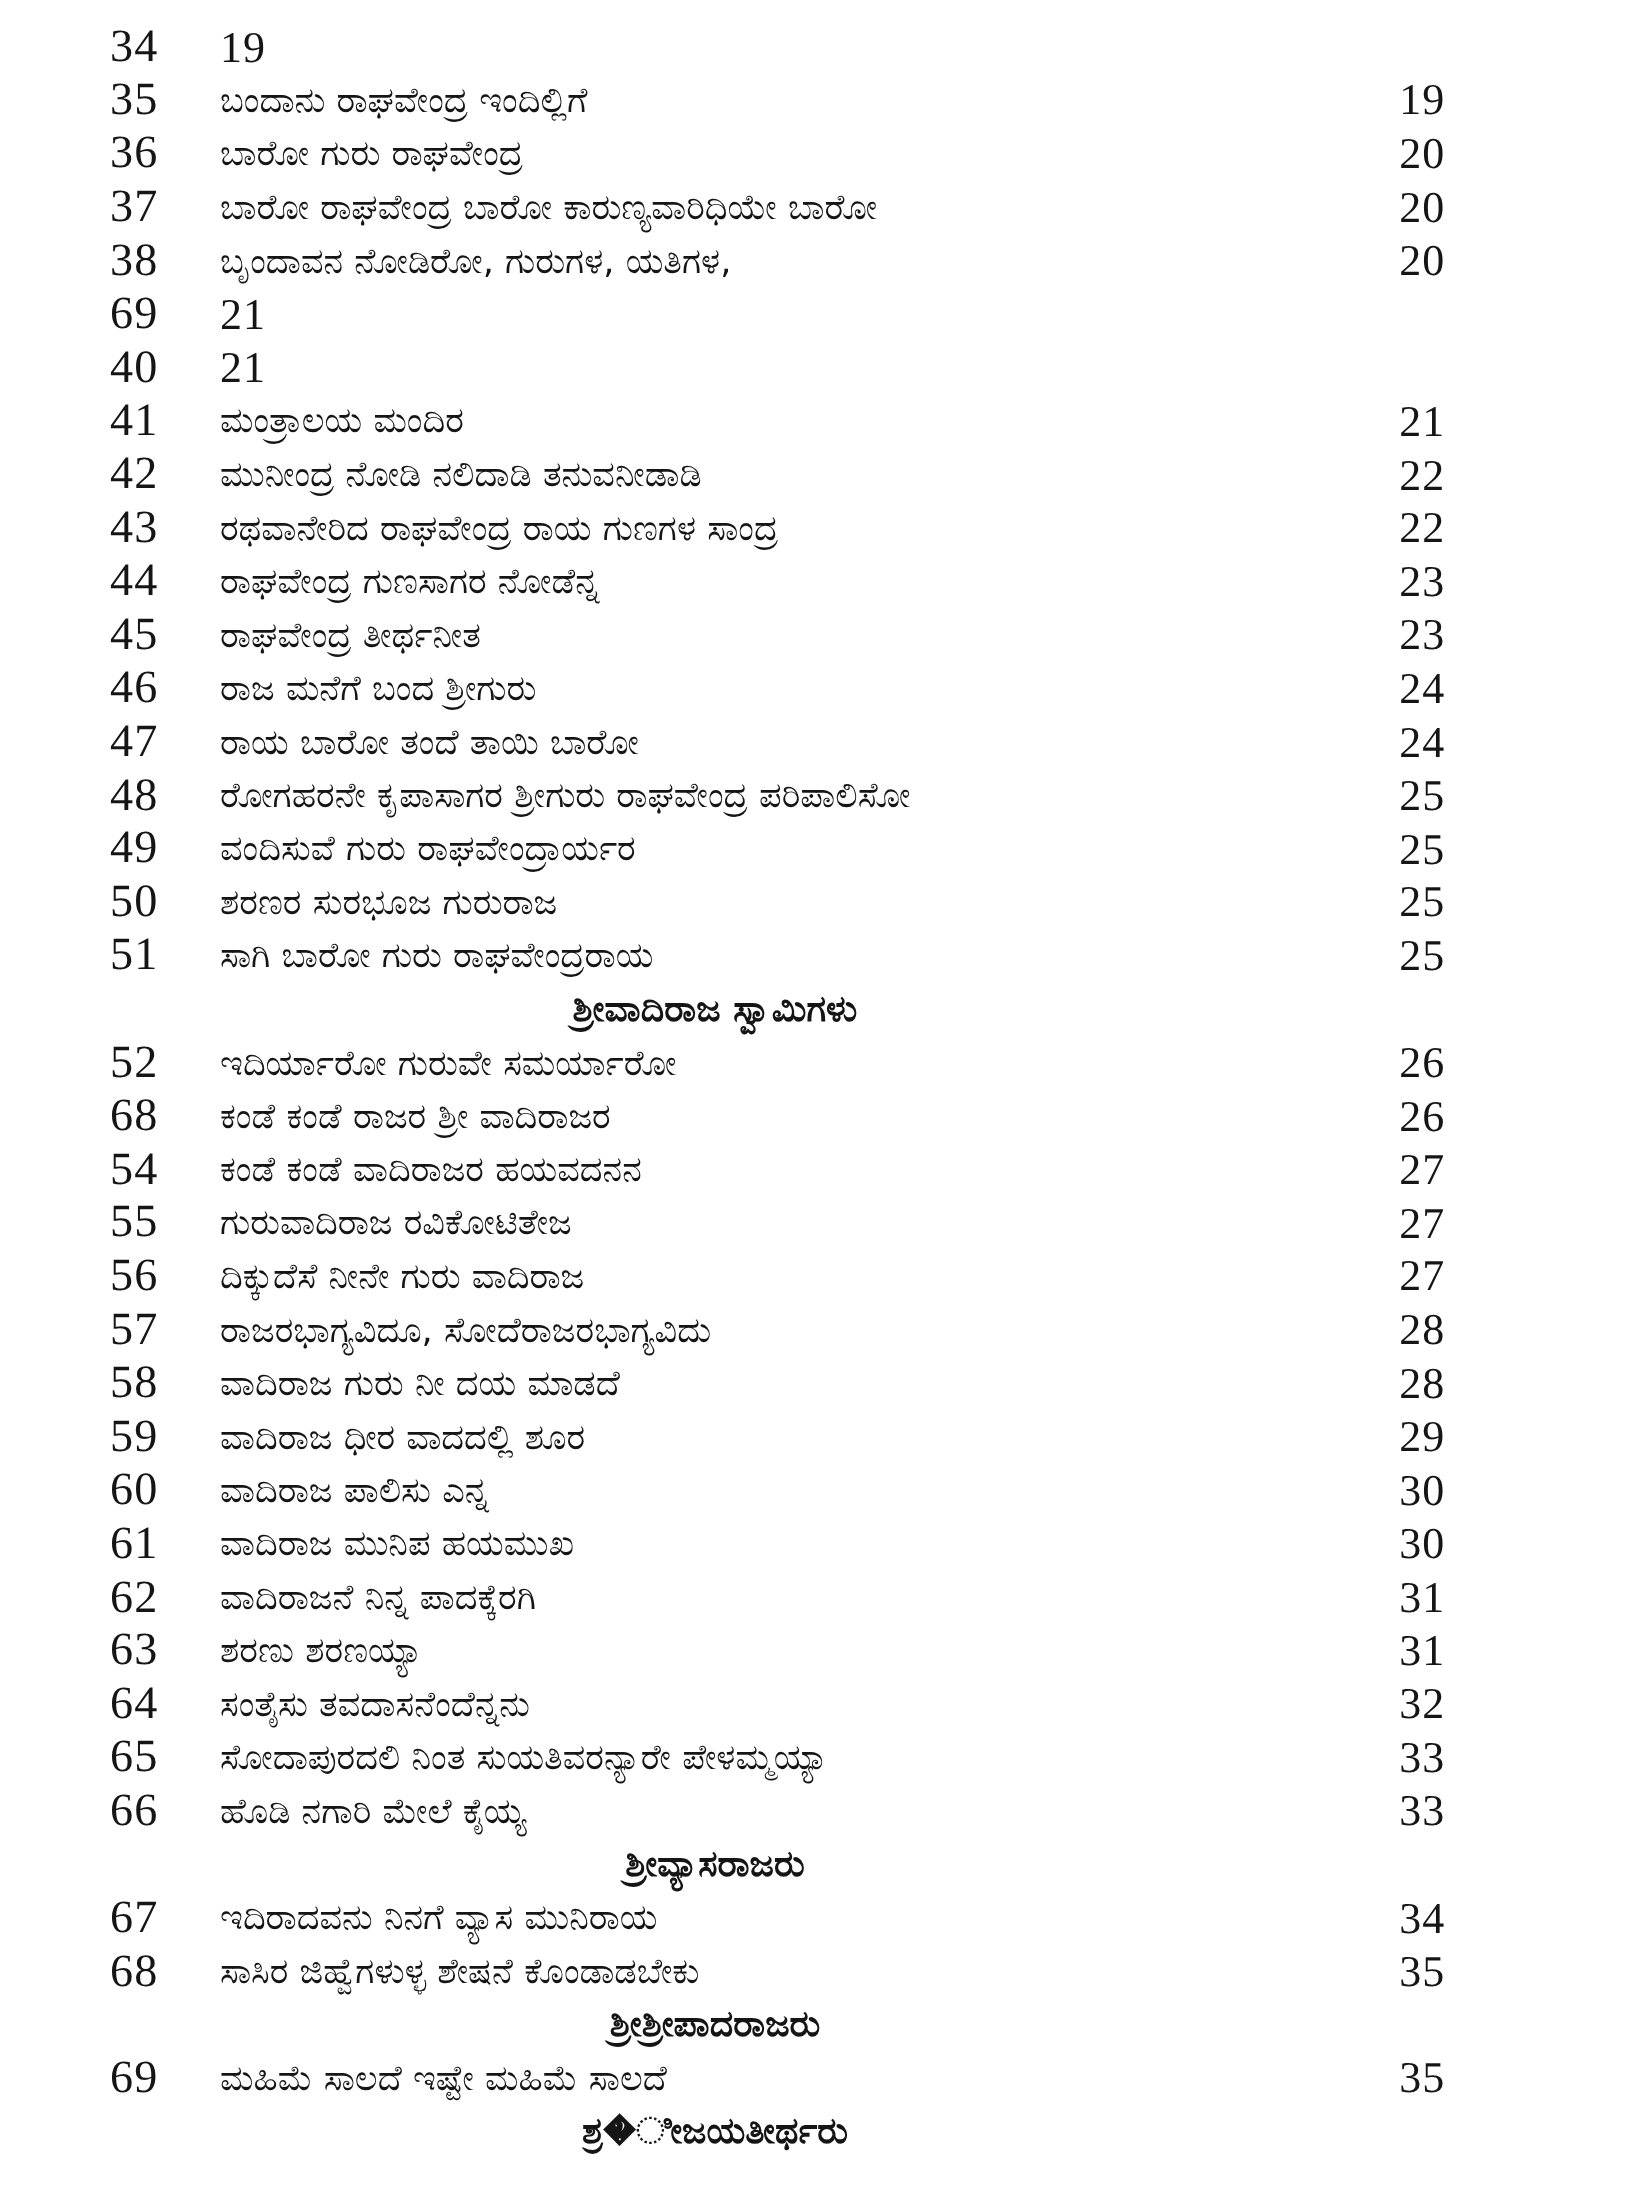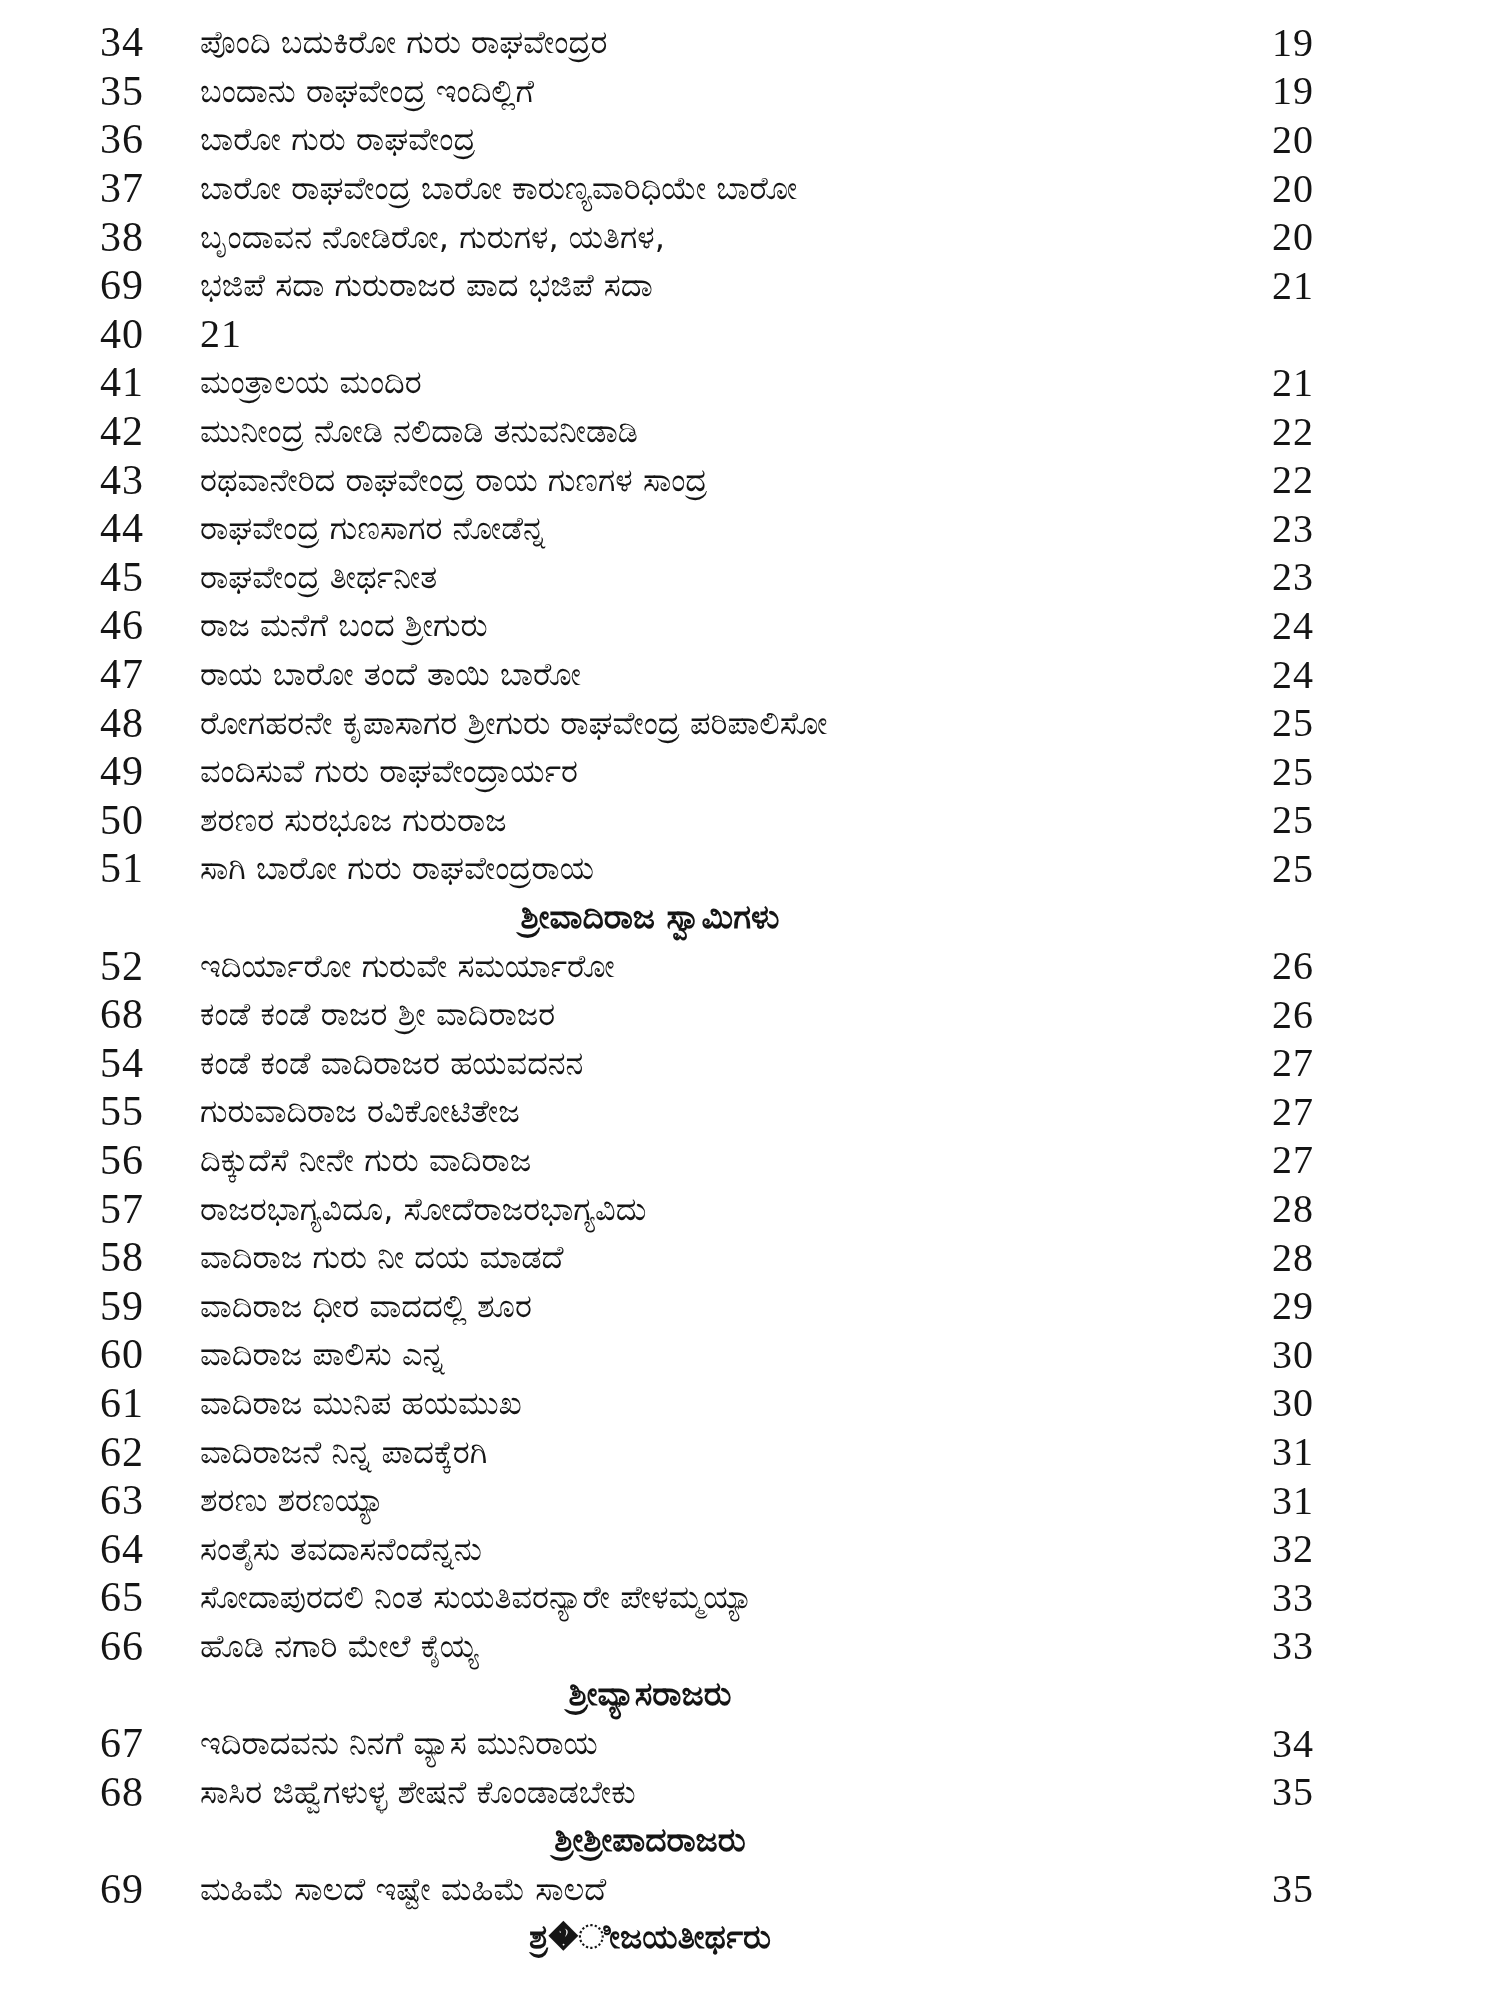--- a/index.html
+++ b/index.html
@@ -58,21 +58,20 @@
     font-weight: bold;
     white-space: nowrap;
   }
 </style>
 </head>
 <body>
 
 <main class="page">
     <div class="row entry">
       <span class="num">34</span>
-      <span class="title">ಪೊಂದಿ ಬದುಕಿರೋ ಗುರು ರಾಘವೇಂದ್ರರ</span>
       <span class="page-num">19</span>
     </div>
     <div class="row entry">
       <span class="num">35</span>
       <span class="title">ಬಂದಾನು ರಾಘವೇಂದ್ರ ಇಂದಿಲ್ಲಿಗೆ</span>
       <span class="page-num">19</span>
     </div>
     <div class="row entry">
       <span class="num">36</span>
       <span class="title">ಬಾರೋ ಗುರು ರಾಘವೇಂದ್ರ</span>
@@ -83,21 +82,20 @@
       <span class="title">ಬಾರೋ ರಾಘವೇಂದ್ರ ಬಾರೋ ಕಾರುಣ್ಯವಾರಿಧಿಯೇ ಬಾರೋ</span>
       <span class="page-num">20</span>
     </div>
     <div class="row entry">
       <span class="num">38</span>
       <span class="title">ಬೃಂದಾವನ ನೋಡಿರೋ, ಗುರುಗಳ, ಯತಿಗಳ,</span>
       <span class="page-num">20</span>
     </div>
     <div class="row entry">
       <span class="num">69</span>
-      <span class="title">ಭಜಿಪೆ ಸದಾ ಗುರುರಾಜರ ಪಾದ ಭಜಿಪೆ ಸದಾ</span>
       <span class="page-num">21</span>
     </div>
     <div class="row entry">
       <span class="num">40</span>
       <span class="page-num">21</span>
     </div>
     <div class="row entry">
       <span class="num">41</span>
       <span class="title">ಮಂತ್ರಾಲಯ ಮಂದಿರ</span>
       <span class="page-num">21</span>

